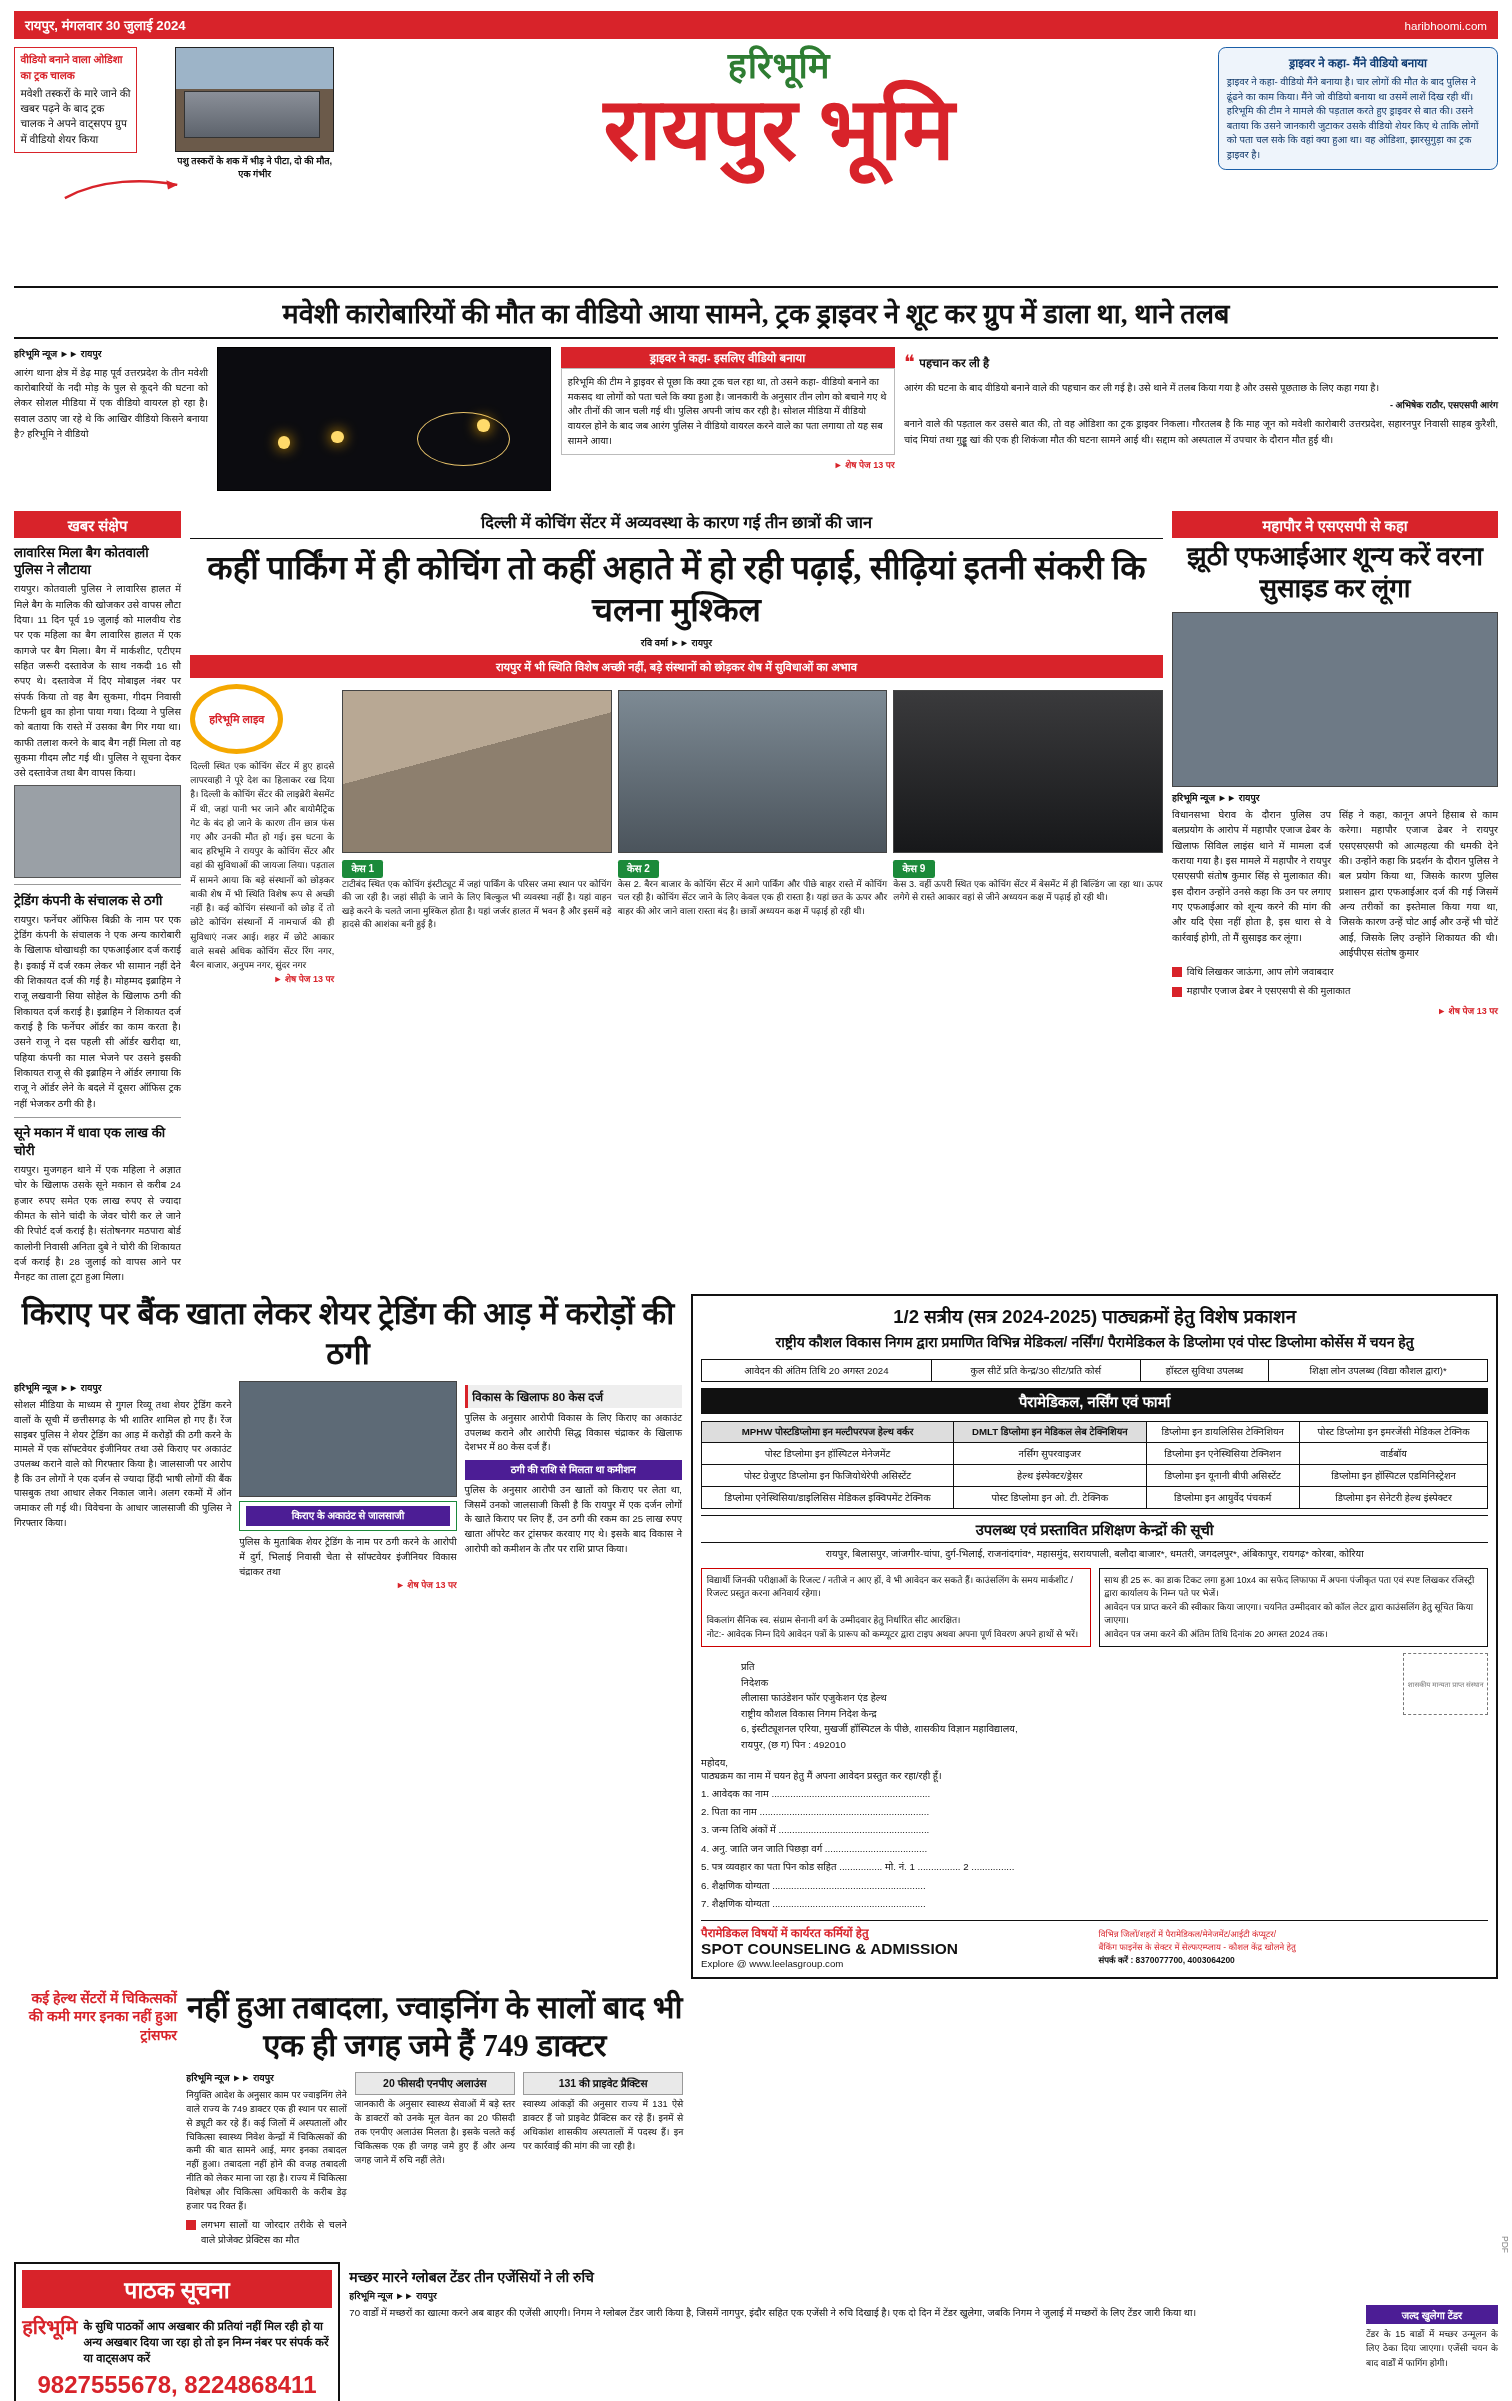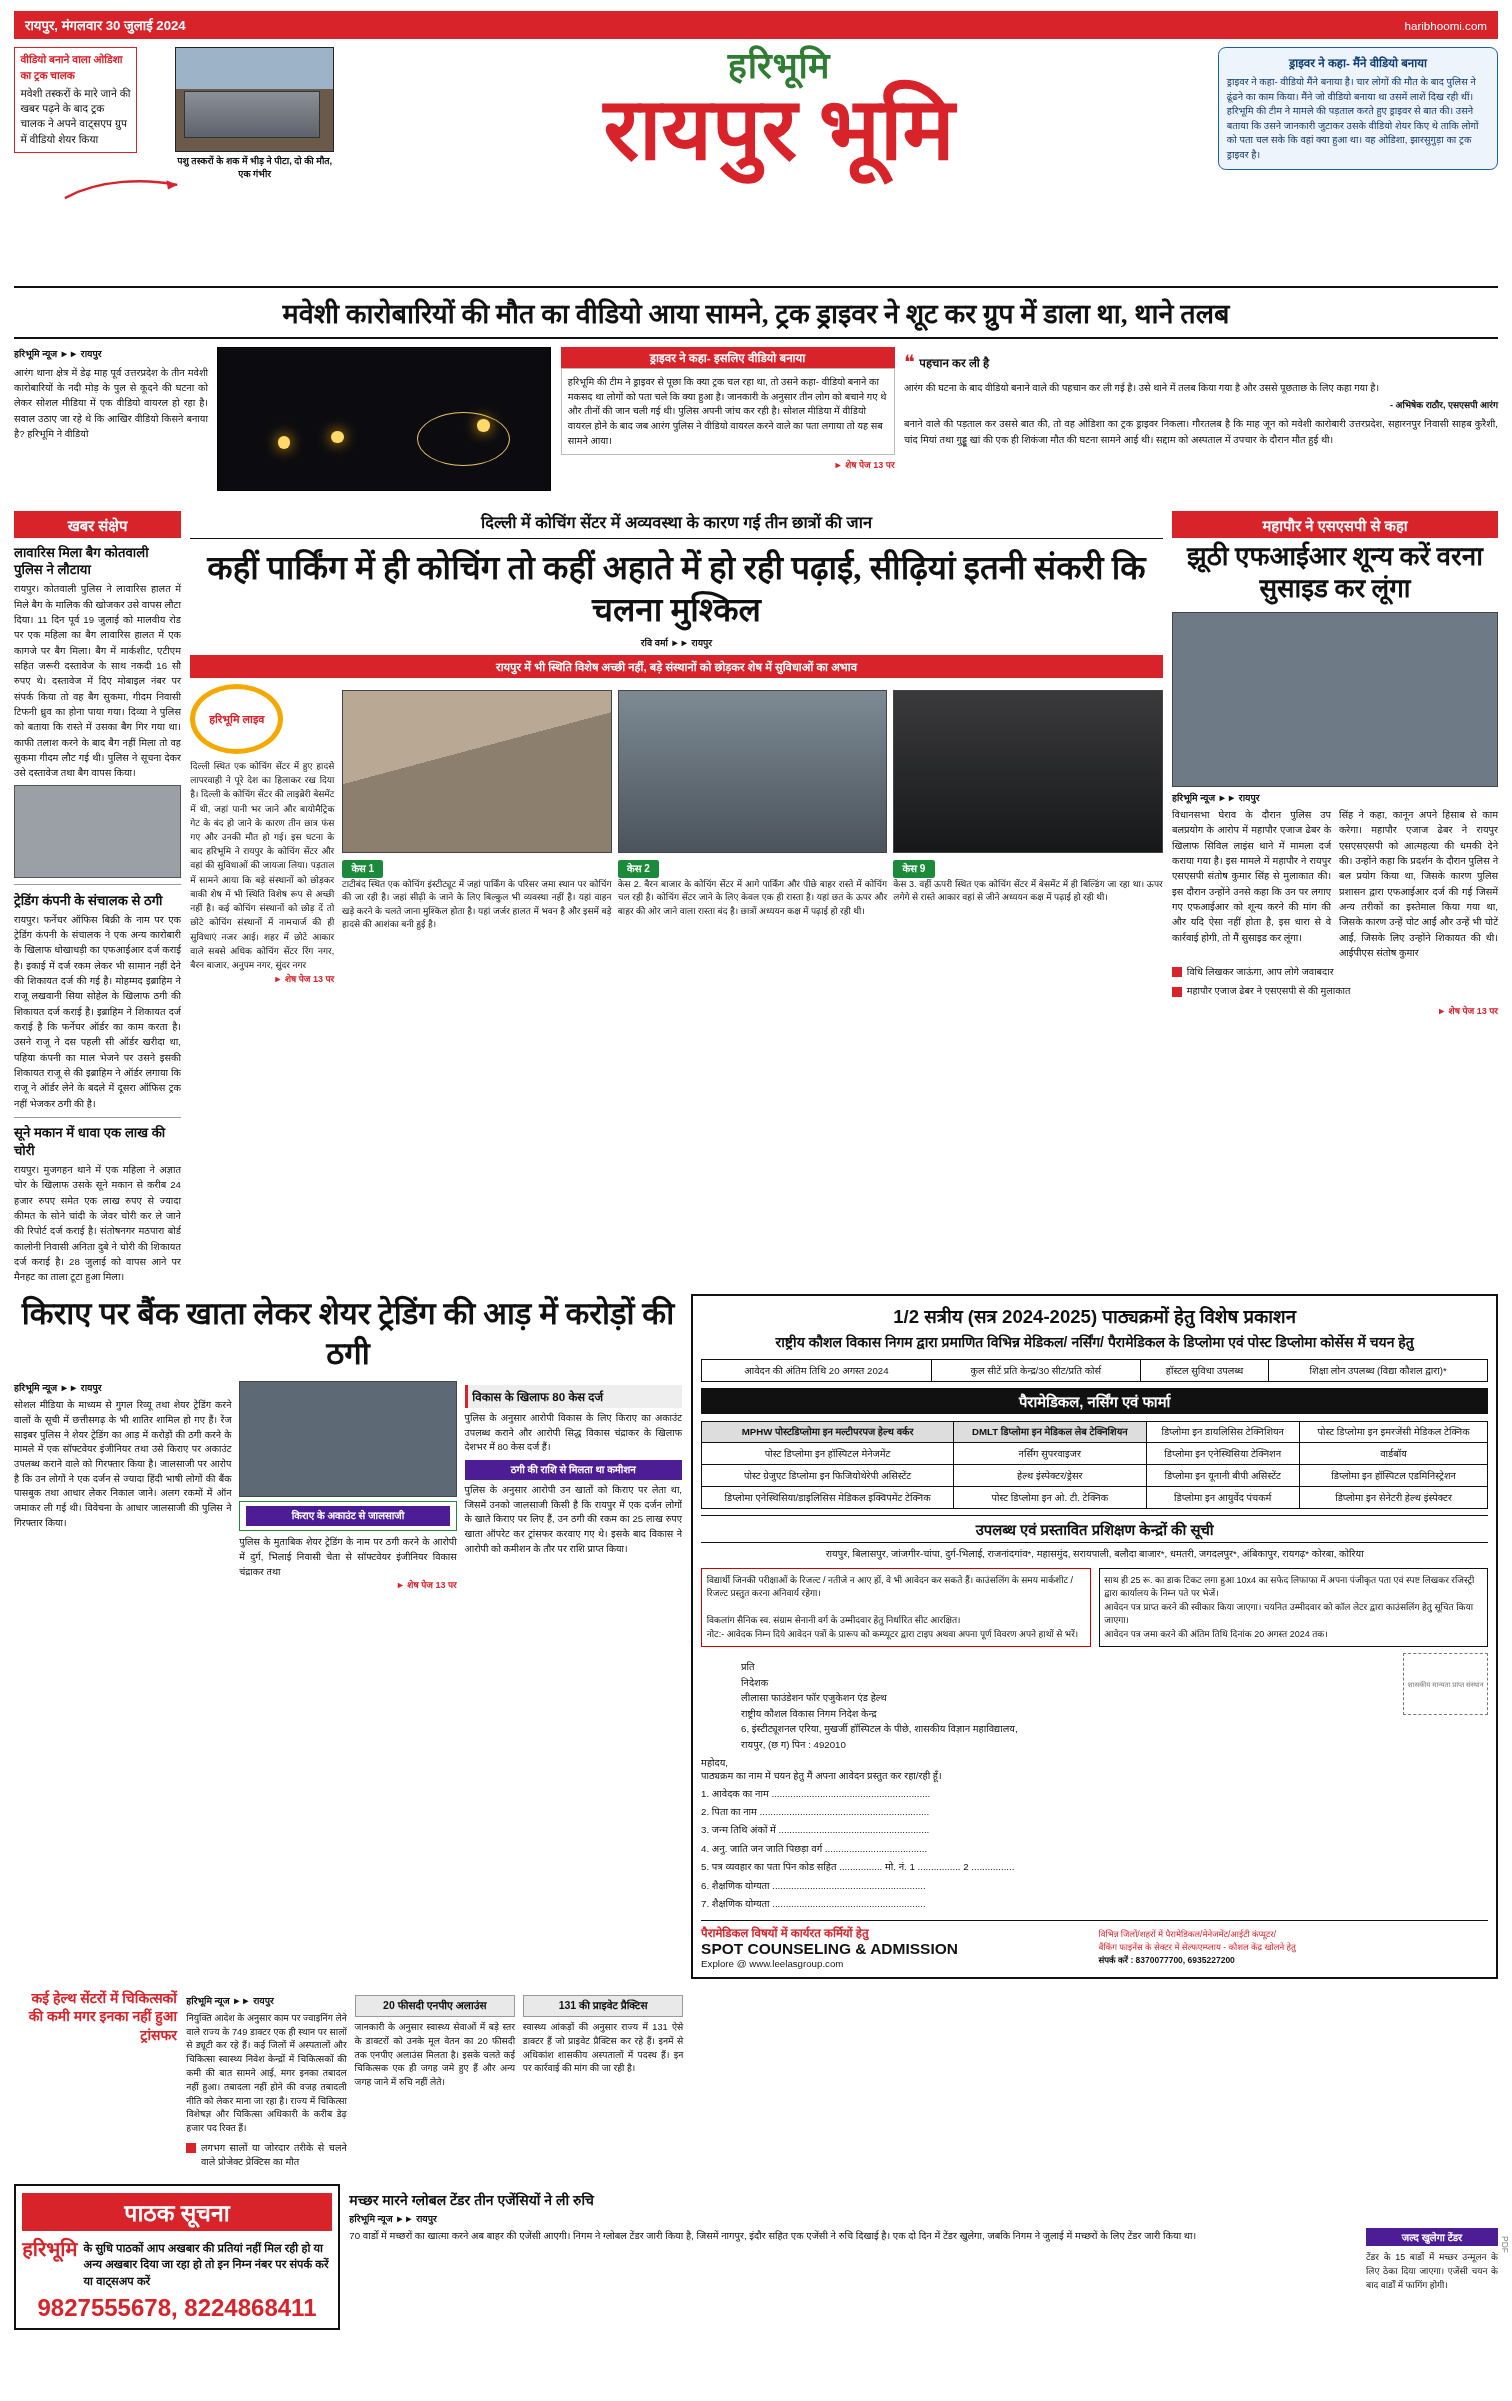--- a/index.html
+++ b/index.html
@@ -479,33 +479,34 @@
         <div class="adfoot">
           <div style="display:flex; gap:7.8px; align-items:center;">
             <div style="flex:1; text-align:left;">
               <div class="t1">पैरामेडिकल विषयों में कार्यरत कर्मियों हेतु</div>
               <div class="t2">SPOT COUNSELING &amp; ADMISSION</div>
               <div class="t3">Explore @ www.leelasgroup.com</div>
             </div>
             <div style="flex:1; text-align:left; font-size:8.5px; line-height:1.5; color:#d8232a;">
               <div>विभिन्न जिलों/शहरों में पैरामेडिकल/मेनेजमेंट/आईटी कंप्यूटर/</div>
               <div>बैंकिंग फाइनेंस के सेक्टर में सेल्फएम्प्लाय - कौशल केंद्र खोलने हेतु</div>
-              <div style="color:#111; font-weight:bold;">संपर्क करें : 8370077700, 6935227200</div>
+              <div style="color:#111; font-weight:bold;">संपर्क करें : 8370077700, 4003064200</div>
             </div>
           </div>
         </div>
       </div>
     </div>
   </div>
 
   <div class="band3">
     <div class="b3-left">
       <div class="redhead-left">कई हेल्थ सेंटरों में चिकित्सकों की कमी मगर इनका नहीं हुआ ट्रांसफर</div>
     </div>
     <div class="b3-mid">
+      <div class="dochead">नहीं हुआ तबादला, ज्वाइनिंग के सालों बाद भी एक ही जगह जमे हैं 749 डाक्टर</div>
       <div class="smallcols">
         <div class="sc">
           <div class="byline">हरिभूमि न्यूज ►► रायपुर</div>
           <div>नियुक्ति आदेश के अनुसार काम पर ज्वाइनिंग लेने वाले राज्य के 749 डाक्टर एक ही स्थान पर सालों से ड्यूटी कर रहे हैं। कई जिलों में अस्पतालों और चिकित्सा स्वास्थ्य निवेश केन्द्रों में चिकित्सकों की कमी की बात सामने आई, मगर इनका तबादल नहीं हुआ। तबादला नहीं होने की वजह तबादली नीति को लेकर माना जा रहा है। राज्य में चिकित्सा विशेषज्ञ और चिकित्सा अधिकारी के करीब डेढ़ हजार पद रिक्त हैं।</div>
           <div class="bullets" style="margin-top:4.7px;">
             <div class="b">
               <span class="bx"></span>
               <span>लगभग सालों या जोरदार तरीके से चलने वाले प्रोजेक्ट प्रेक्टिस का मौत</span>
             </div>
           </div>

